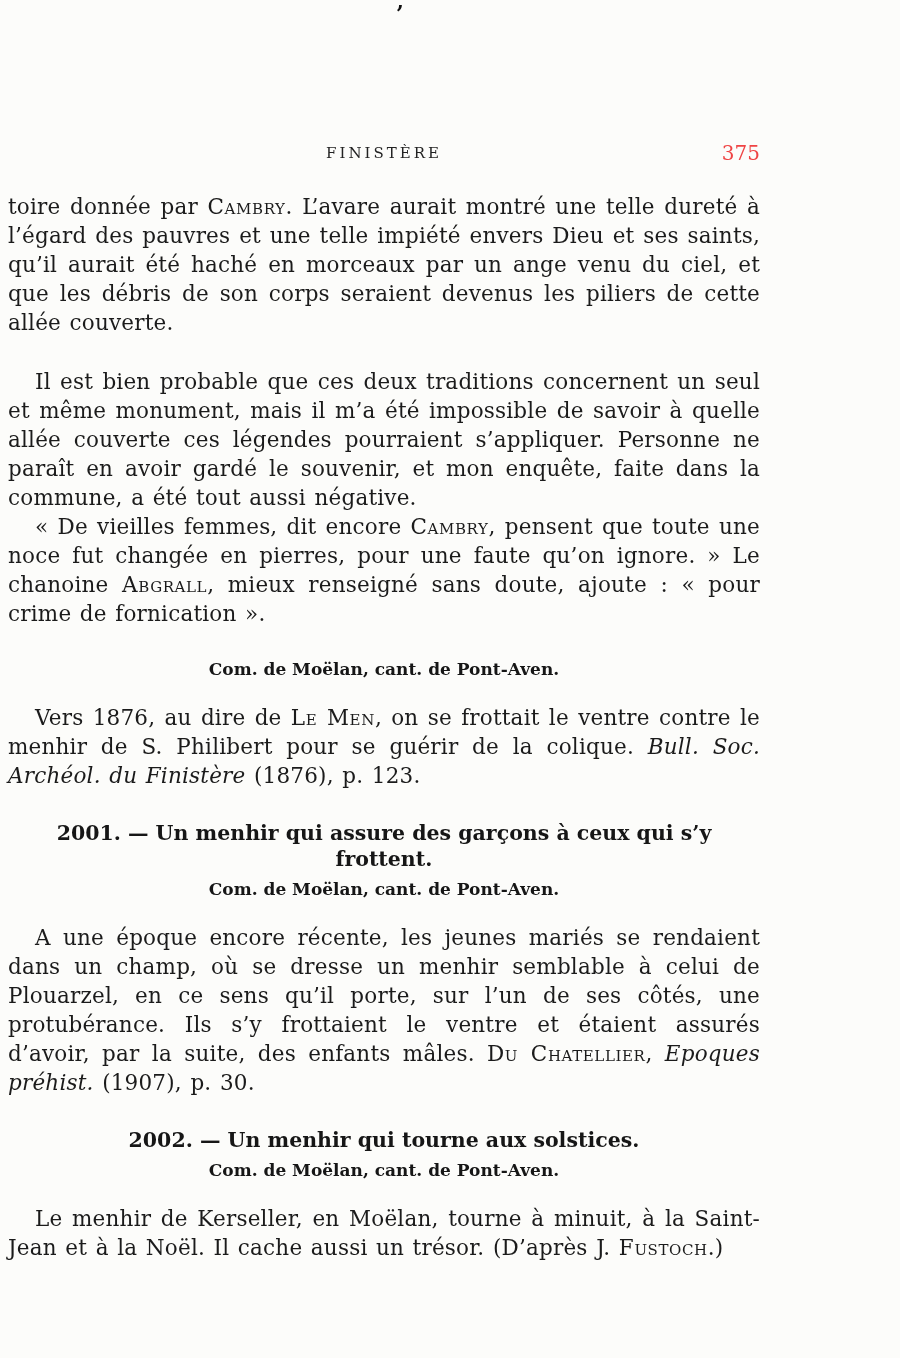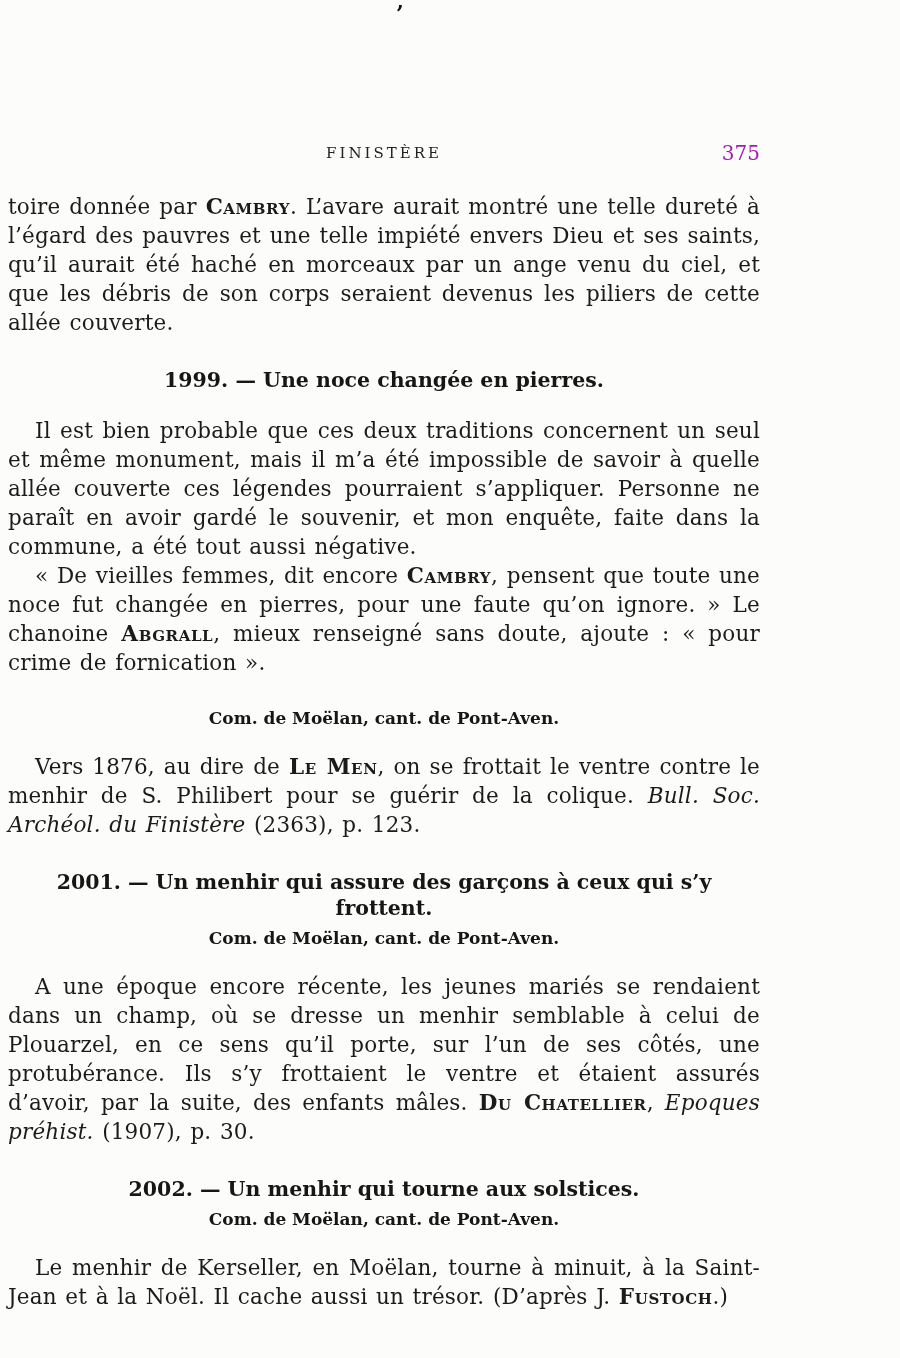--- a/index.html
+++ b/index.html
@@ -37,21 +37,21 @@
     text-align: center;
     font-size: 15px;
     letter-spacing: 3px;
     color: #222;
   }
   .page-number {
     position: absolute;
     right: 0;
     top: -3px;
     font-size: 20px;
-    color: #a21caf;
+    color: #ef4444;
   }
   .para {
     margin: 0;
     font-size: 21.5px;
     line-height: 29px;
     text-align: justify;
     word-spacing: 1.5px;
     letter-spacing: 0.2px;
   }
   .para.indent { text-indent: 27px; }
@@ -64,51 +64,50 @@
     color: #161616;
   }
   .section-subtitle {
     text-align: center;
     font-weight: bold;
     font-size: 17px;
     line-height: 22px;
     margin-top: 6px;
     color: #161616;
   }
-  .seg-sc { font-variant: small-caps; letter-spacing: 0.6px; font-weight: bold; }
+  .seg-sc { font-variant: small-caps; letter-spacing: 0.6px; }
   .seg-it { font-style: italic; }
 </style>
 </head>
 <body>
 
 <div class="page">
 
   <span class="artifact">’</span>
 
   <div class="text-col">
 
     <div class="page-header">
       <span class="running-title">FINISTÈRE</span>
       <span class="page-number">375</span>
     </div>
 
     <p class="para"><span>toire donnée par </span><span class="seg-sc">Cambry</span><span>. L’avare aurait montré une telle dureté à l’égard des pauvres et une telle impiété envers Dieu et ses saints, qu’il aurait été haché en morceaux par un ange venu du ciel, et que les débris de son corps seraient devenus les piliers de cette allée couverte.</span></p>
 
     <div class="section">
-      <div class="section-title">1999. — Une noce changée en pierres.</div>
     </div>
 
     <p class="para indent"><span>Il est bien probable que ces deux traditions concernent un seul et même monument, mais il m’a été impossible de savoir à quelle allée couverte ces légendes pourraient s’appliquer. Personne ne paraît en avoir gardé le souvenir, et mon enquête, faite dans la commune, a été tout aussi négative.</span></p>
     <p class="para indent"><span>« De vieilles femmes, dit encore </span><span class="seg-sc">Cambry</span><span>, pensent que toute une noce fut changée en pierres, pour une faute qu’on ignore. » Le chanoine </span><span class="seg-sc">Abgrall</span><span>, mieux renseigné sans doute, ajoute : « pour crime de fornication ».</span></p>
 
     <div class="section">
       <div class="section-subtitle">Com. de Moëlan, cant. de Pont-Aven.</div>
     </div>
 
-    <p class="para indent"><span>Vers 1876, au dire de </span><span class="seg-sc">Le Men</span><span>, on se frottait le ventre contre le menhir de S. Philibert pour se guérir de la colique. </span><span class="seg-it">Bull. Soc. Archéol. du Finistère</span><span> (2363), p. 123.</span></p>
+    <p class="para indent"><span>Vers 1876, au dire de </span><span class="seg-sc">Le Men</span><span>, on se frottait le ventre contre le menhir de S. Philibert pour se guérir de la colique. </span><span class="seg-it">Bull. Soc. Archéol. du Finistère</span><span> (1876), p. 123.</span></p>
 
     <div class="section">
       <div class="section-title">2001. — Un menhir qui assure des garçons à ceux qui s’y frottent.</div>
       <div class="section-subtitle">Com. de Moëlan, cant. de Pont-Aven.</div>
     </div>
 
     <p class="para indent"><span>A une époque encore récente, les jeunes mariés se rendaient dans un champ, où se dresse un menhir semblable à celui de Plouarzel, en ce sens qu’il porte, sur l’un de ses côtés, une protubérance. Ils s’y frottaient le ventre et étaient assurés d’avoir, par la suite, des enfants mâles. </span><span class="seg-sc">Du Chatellier</span><span>, </span><span class="seg-it">Epoques préhist.</span><span> (1907), p. 30.</span></p>
 
     <div class="section">
       <div class="section-title">2002. — Un menhir qui tourne aux solstices.</div>

